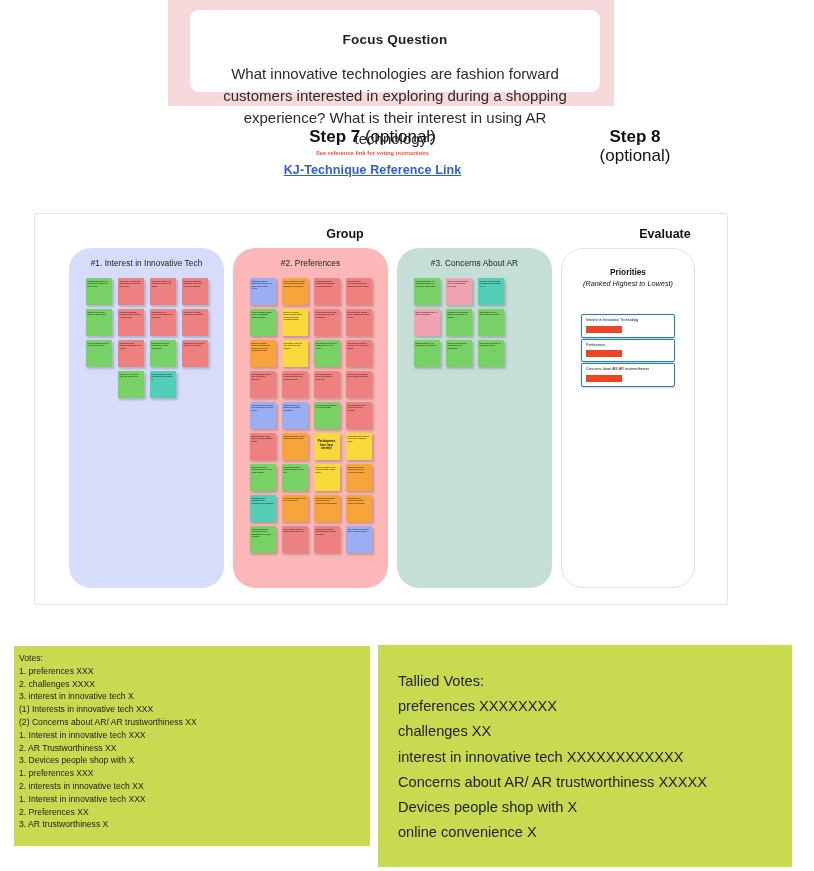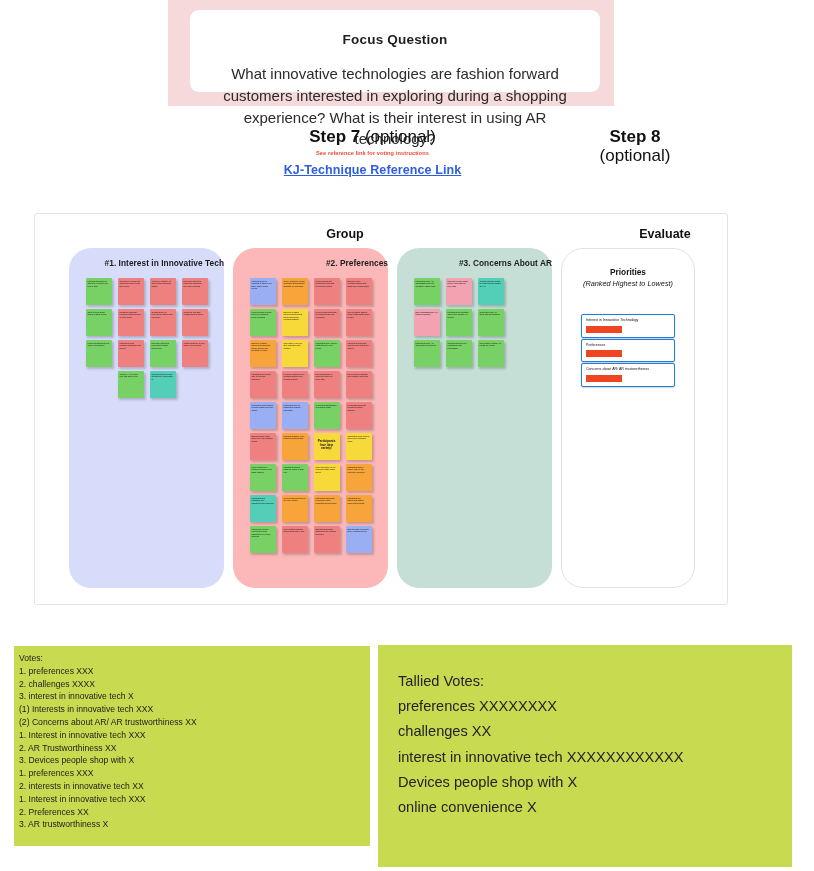--- a/index.html
+++ b/index.html
@@ -62,21 +62,21 @@
     text-align:center;
   }
   #title-group{left:240px;top:13px;width:140px;}
   #title-evaluate{left:560px;top:13px;width:140px;}
 
   .column{
     position:absolute;border-radius:22px;box-sizing:border-box;
     padding-top:10px;
   }
   .col-title{
-    text-align:right;font-size:8.3px;font-weight:bold;color:#1c1c1c;
+    text-align:center;font-size:8.3px;font-weight:normal;color:#1c1c1c;
     margin-bottom:8px;letter-spacing:.05px;
   }
   #col1{left:34px;top:34px;width:155px;height:340px;background:#d7dcfa;}
   #col2{left:198px;top:34px;width:155px;height:340px;background:#fcb8b8;}
   #col3{left:362px;top:34px;width:155px;height:340px;background:#c5dfd6;}
   #col4{left:526px;top:34px;width:134px;height:340px;background:#ffffff;
         border:1px solid #e2e2e2;}
 
   .notes-grid{display:flex;flex-wrap:wrap;justify-content:center;}
   .note{
@@ -273,16 +273,17 @@
       <div class="vote-line">3. AR trustworthiness X</div>
     </div>
 </div>
 
 <div id="tallied-box">
   <div class="tally-line">Tallied Votes:</div>
   <div id="tallied-lines">
       <div class="tally-line">preferences XXXXXXXX</div>
       <div class="tally-line">challenges XX</div>
       <div class="tally-line">interest in innovative tech XXXXXXXXXXXX</div>
+      <div class="tally-line">Concerns about AR/ AR trustworthiness XXXXX</div>
       <div class="tally-line">Devices people shop with X</div>
       <div class="tally-line">online convenience X</div>
     </div>
 </div>
 
 </body></html>

